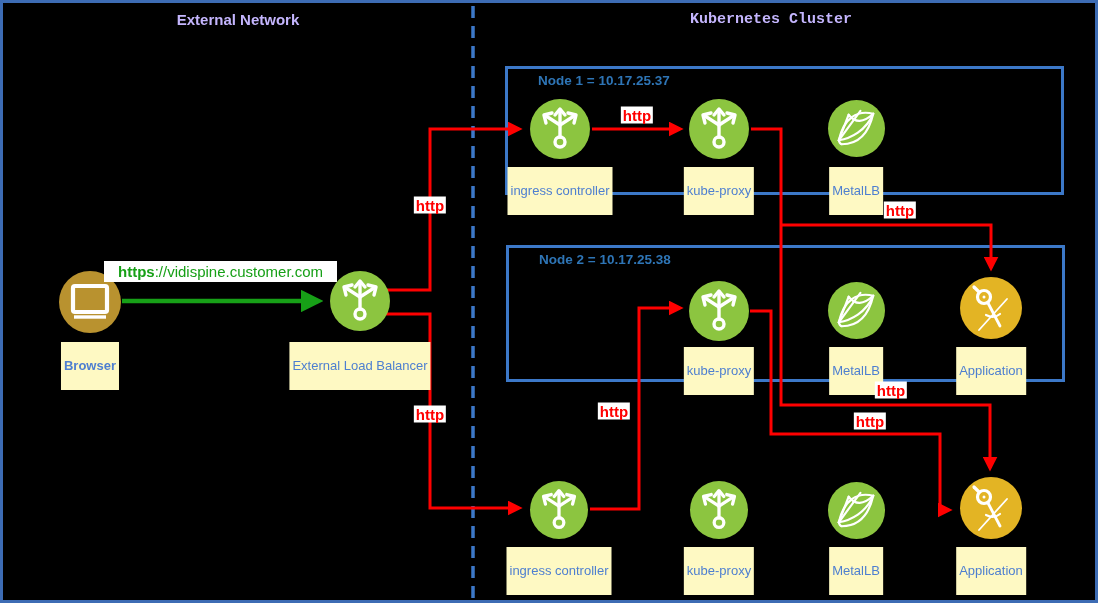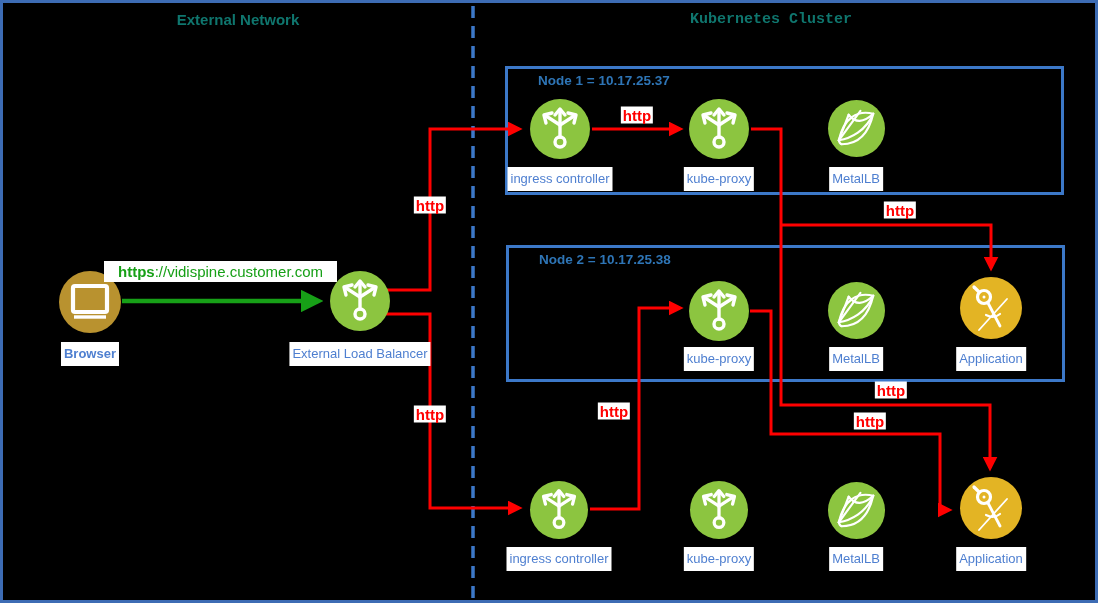--- a/index.html
+++ b/index.html
@@ -4,42 +4,42 @@
 <style>
   html,body{margin:0;padding:0;background:#111;}
   .canvas{
     position:relative;width:1098px;height:603px;background:#000;
     box-sizing:border-box;border:3px solid #3d6cb4;overflow:hidden;
     font-family:"Liberation Sans", sans-serif;
   }
   .wires{position:absolute;left:0;top:0;z-index:2;}
   .section-title{
     position:absolute;top:8px;z-index:3;text-align:center;
-    color:#0f766e;font-weight:bold;font-size:15px;
+    color:#c4b5fd;font-weight:bold;font-size:15px;
   }
   .node-box{
     position:absolute;z-index:1;box-sizing:border-box;
     border:3px solid #3c78c8;background:transparent;
   }
   .node-title{
     position:absolute;left:5px;top:4px;color:#2e75b6;
     font-weight:bold;font-size:13.5px;white-space:nowrap;padding-left:25px;
   }
   .circle{
     position:absolute;z-index:3;border-radius:50%;
     display:flex;align-items:center;justify-content:center;
   }
   .circle svg{display:block;}
   .green{background:#8cc540;}
   .gold{background:#b9922f;}
   .yellow{background:#e3b424;}
   .comp-label{
     position:absolute;z-index:4;transform:translateX(-50%);
-    background:#ffffff;color:#4e7fd0;font-size:13px;line-height:16px;
-    padding:4px 3px;white-space:nowrap;
+    background:#fef9c3;color:#4e7fd0;font-size:13px;line-height:16px;
+    padding:16px 3px;white-space:nowrap;
   }
   .http-label{
     position:absolute;z-index:4;transform:translate(-50%,-50%);
     background:#ffffff;color:#ff0000;font-weight:bold;font-size:15px;
     line-height:17px;padding:0 2px;white-space:nowrap;
   }
   .https-label{
     position:absolute;z-index:4;left:101px;top:258px;
     background:#ffffff;color:#17a017;font-size:15px;line-height:21px;
     padding:0 14px;white-space:nowrap;

